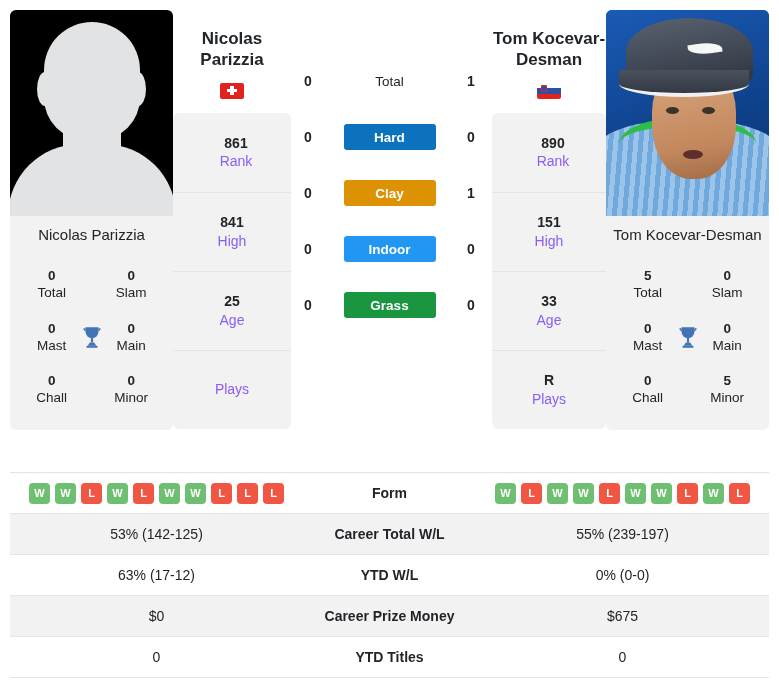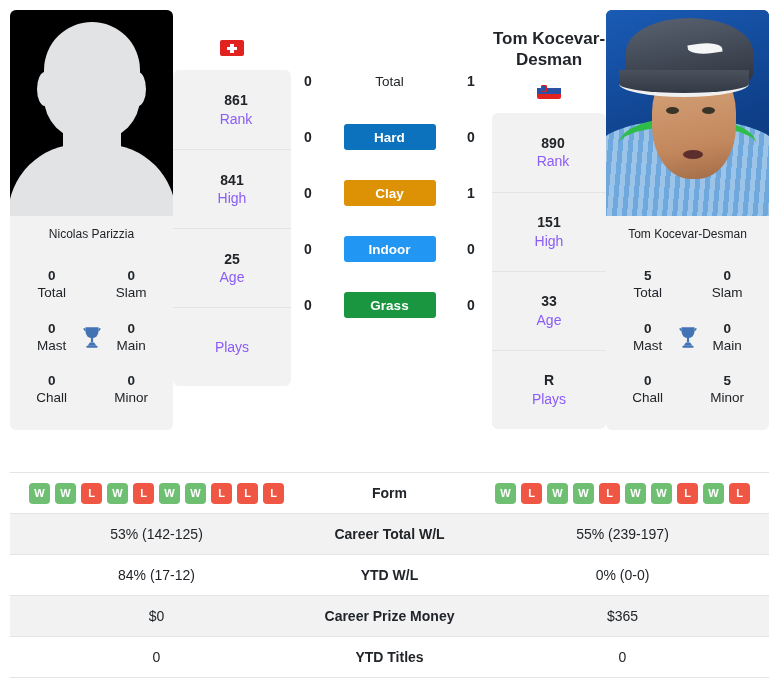--- a/index.html
+++ b/index.html
@@ -137,21 +137,21 @@
     width: 20px; height: 9px;
     background: #5d2f2c;
     border-radius: 50%;
   }
 
   .photo-name {
     height: 36px;
     display: flex;
     align-items: center;
     justify-content: center;
-    font-size: 12px;
+    font-size: 15px;
     color: #212529;
     padding: 0 4px;
     white-space: nowrap;
   }
 
   .trophy-grid {
     padding: 6px 2px 14px 2px;
   }
   .trophy-row {
     display: flex;
@@ -368,20 +368,24 @@
         </div>
         <div class="trophy-cell">
           <div class="trophy-val">0</div>
           <div class="trophy-lbl">Minor</div>
         </div>
       </div>
     </div>
   </div>
 
   <div class="name-col">
+    <div class="player-name">
+      <div>Nicolas</div>
+      <div>Parizzia</div>
+    </div>
     <div class="flag-wrap">
       <span class="flag flag-ch"></span>
     </div>
     <div class="stat-card">
       <div class="stat-item">
         <span class="stat-val">861</span>
         <span class="stat-lbl">Rank</span>
       </div>
       <div class="stat-item">
         <span class="stat-val">841</span>
@@ -556,28 +560,28 @@
             <span class="badge l">L</span>
           </div>
       </td>
     </tr>
     <tr class="shaded">
       <td class="side">53% (142-125)</td>
       <td class="label">Career Total W/L</td>
       <td class="side">55% (239-197)</td>
     </tr>
     <tr>
-      <td class="side">84% (17-12)</td>
+      <td class="side">63% (17-12)</td>
       <td class="label">YTD W/L</td>
       <td class="side">0% (0-0)</td>
     </tr>
     <tr class="shaded">
       <td class="side">$0</td>
       <td class="label">Career Prize Money</td>
-      <td class="side">$365</td>
+      <td class="side">$675</td>
     </tr>
     <tr>
       <td class="side">0</td>
       <td class="label">YTD Titles</td>
       <td class="side">0</td>
     </tr>
   </tbody>
 </table>
 
 </body></html>

